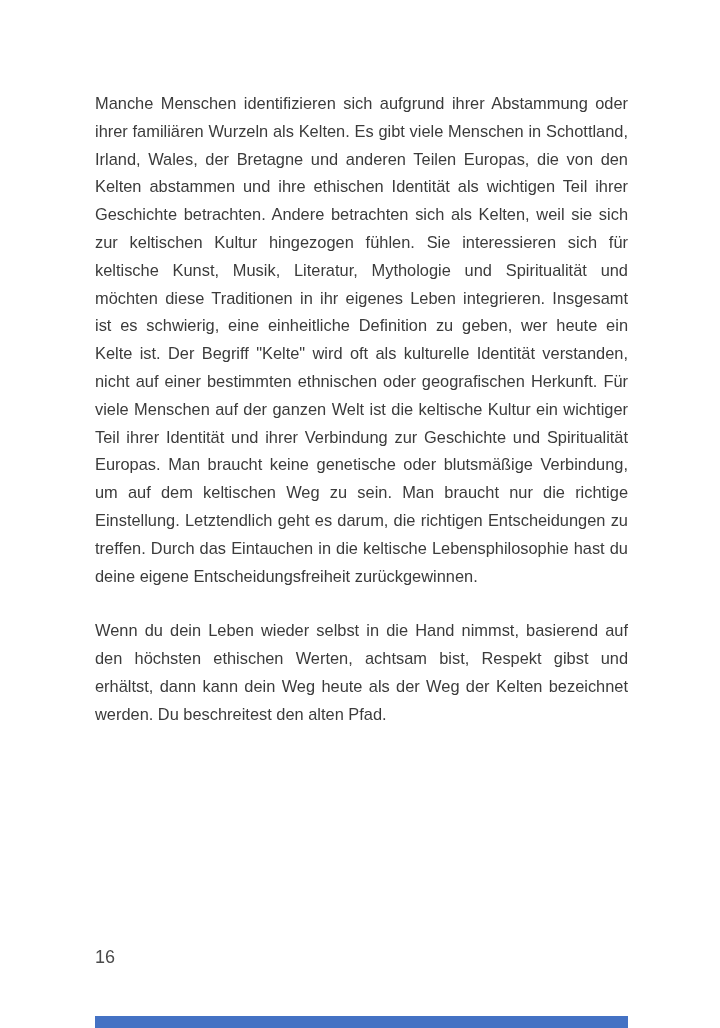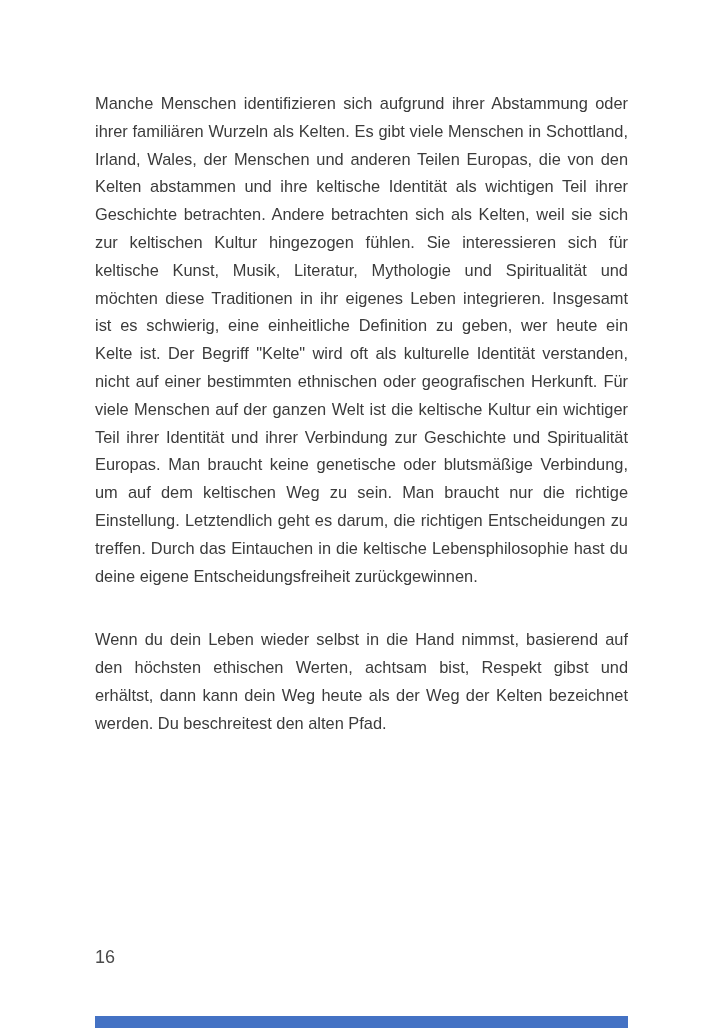--- a/index.html
+++ b/index.html
@@ -15,21 +15,21 @@
     overflow: hidden;
     font-family: "Liberation Sans", sans-serif;
   }
   .text-column {
     position: absolute;
     left: 95px;
     top: 90px;
     width: 533px;
   }
   .paragraph { margin: 0; }
-  .paragraph + .paragraph { margin-top: 36px; }
+  .paragraph + .paragraph { margin-top: 27px; }
   .line {
     font-size: 16.4px;
     line-height: 27.8px;
     color: #3b3b3b;
     text-align: justify;
     text-align-last: justify;
     white-space: normal;
     height: 27.8px;
     overflow: hidden;
   }
@@ -54,22 +54,22 @@
   }
 </style>
 </head>
 <body>
 
 <div class="page" style="background: rgb(255, 255, 255);">
   <div class="text-column" style="color: rgb(59, 59, 59);">
       <div class="paragraph">
         <div class="line">Manche Menschen identifizieren sich aufgrund ihrer Abstammung oder</div>
         <div class="line">ihrer familiären Wurzeln als Kelten. Es gibt viele Menschen in Schottland,</div>
-        <div class="line">Irland, Wales, der Menschen und anderen Teilen Europas, die von den</div>
-        <div class="line">Kelten abstammen und ihre keltische Identität als wichtigen Teil ihrer</div>
+        <div class="line">Irland, Wales, der Bretagne und anderen Teilen Europas, die von den</div>
+        <div class="line">Kelten abstammen und ihre ethischen Identität als wichtigen Teil ihrer</div>
         <div class="line">Geschichte betrachten. Andere betrachten sich als Kelten, weil sie sich</div>
         <div class="line">zur keltischen Kultur hingezogen fühlen. Sie interessieren sich für</div>
         <div class="line">keltische Kunst, Musik, Literatur, Mythologie und Spiritualität und</div>
         <div class="line">möchten diese Traditionen in ihr eigenes Leben integrieren. Insgesamt</div>
         <div class="line">ist es schwierig, eine einheitliche Definition zu geben, wer heute ein</div>
         <div class="line">Kelte ist. Der Begriff "Kelte" wird oft als kulturelle Identität verstanden,</div>
         <div class="line">nicht auf einer bestimmten ethnischen oder geografischen Herkunft. Für</div>
         <div class="line">viele Menschen auf der ganzen Welt ist die keltische Kultur ein wichtiger</div>
         <div class="line">Teil ihrer Identität und ihrer Verbindung zur Geschichte und Spiritualität</div>
         <div class="line">Europas. Man braucht keine genetische oder blutsmäßige Verbindung,</div>

